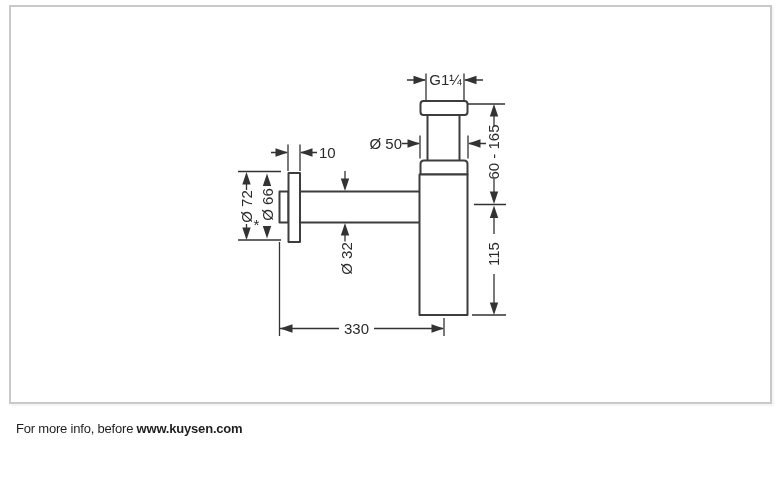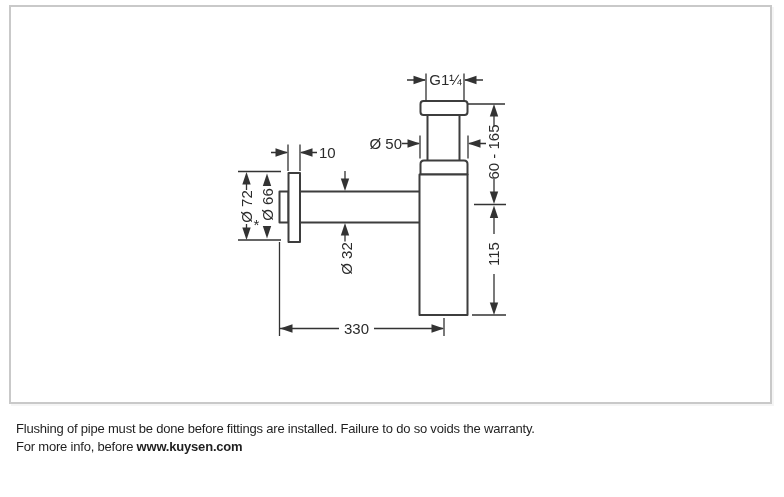--- a/index.html
+++ b/index.html
@@ -123,17 +123,16 @@
 
     <g>
       <path class="dimline" d="M472,315 H506 M494,218 V234 M494,274 V303"></path>
       <polygon class="arrow" points="494,205.5 489.8,218 498.2,218"></polygon>
       <polygon class="arrow" points="494,315 489.8,302.5 498.2,302.5"></polygon>
       <text class="dimtext" transform="translate(494,254) rotate(-90)" text-anchor="middle" dy="5">115</text>
     </g>
   </svg>
 
   <div id="footer">
-    <div class="fline">Flushing of pipe must be done before fittings are installed. Failure to do so voids the warranty.</div>
     <div class="fline"><span>For more info, before </span><span class="bold">www.kuysen.com</span></div>
   </div>
 
 </div>
 
 </body></html>

